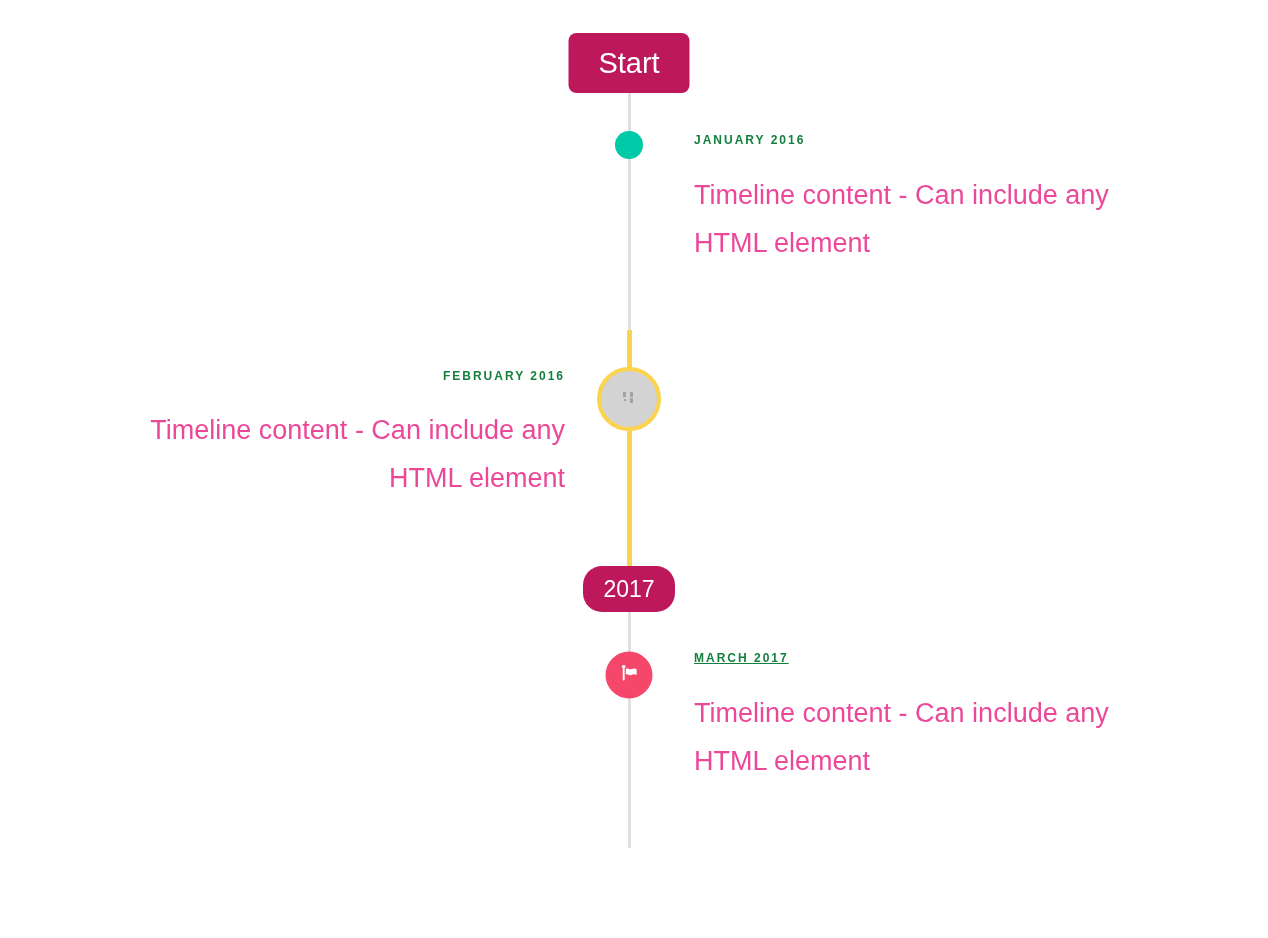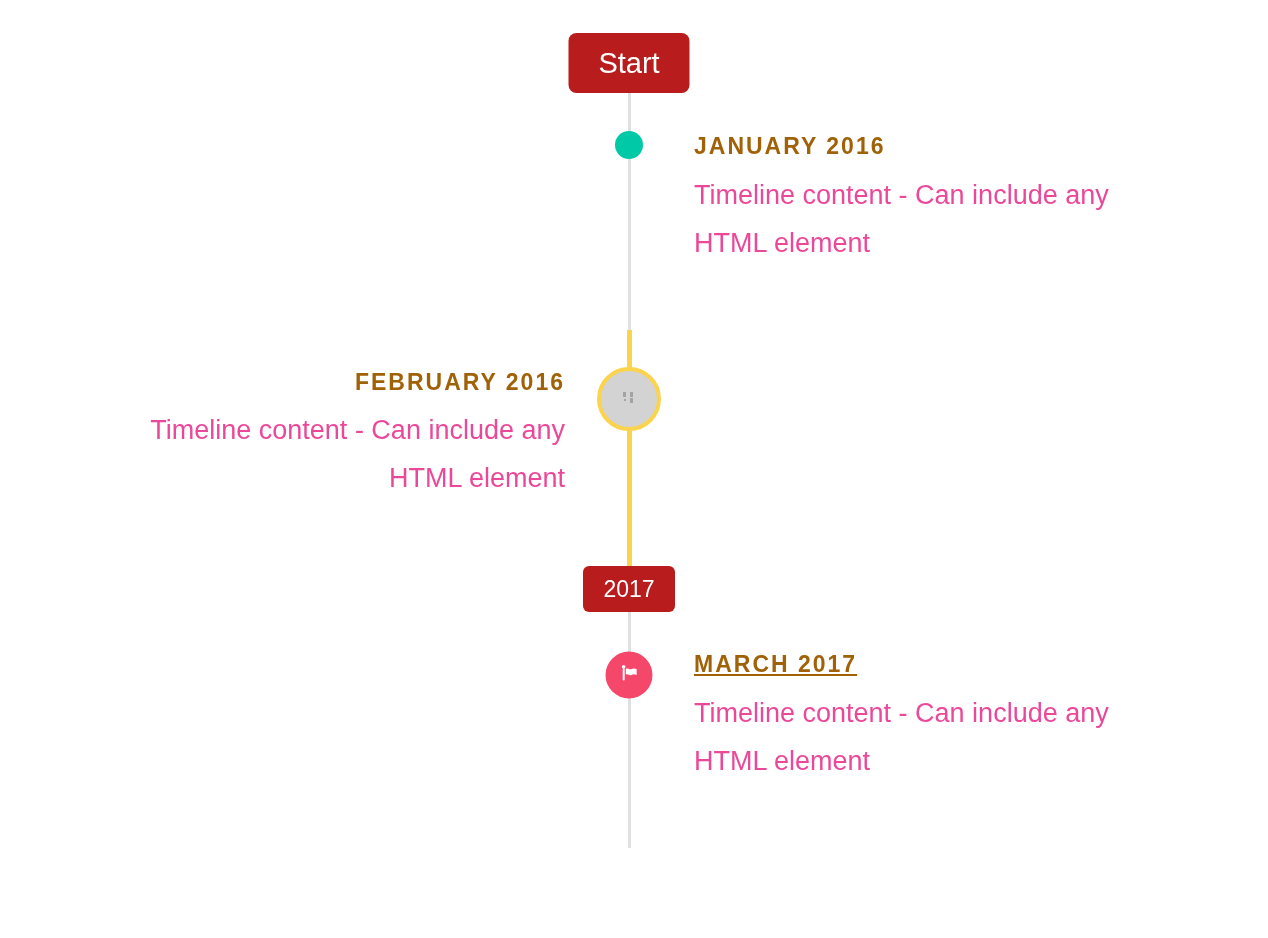--- a/index.html
+++ b/index.html
@@ -5,35 +5,35 @@
   html,body{margin:0;padding:0;background:#ffffff;}
   body{width:1268px;height:938px;font-family:"Liberation Sans",sans-serif;-webkit-font-smoothing:antialiased;}
   .tl{position:relative;width:1268px;height:938px;background:#ffffff;overflow:hidden;}
   .layer{position:absolute;inset:0;}
 
   
   .spine{position:absolute;left:628px;top:93px;width:3px;height:755px;background:#e0e0e0;}
   .spine-hl{position:absolute;left:627px;top:330px;width:5px;height:236px;background:#fbd34d;}
 
   
-  .badge{position:absolute;left:629px;transform:translateX(-50%);background:#b91c1c;color:#ffffff;
+  .badge{position:absolute;left:629px;transform:translateX(-50%);background:#be185d;color:#ffffff;
          text-align:center;border-radius:8px;font-weight:400;}
   .badge.start{top:33px;width:121px;height:60px;line-height:60px;font-size:29px;}
-  .badge.year{top:566px;width:92px;height:46px;line-height:46px;font-size:23px;border-radius:6px;}
+  .badge.year{top:566px;width:92px;height:46px;line-height:46px;font-size:23px;border-radius:19px;}
   .badge.end{top:848px;width:107px;height:61px;line-height:61px;font-size:29px;}
 
   
   .marker{position:absolute;left:629px;transform:translate(-50%,-50%);border-radius:50%;
           display:flex;align-items:center;justify-content:center;}
   .marker.dot{top:145px;width:28px;height:28px;background:#00c9a7;}
   .marker.img-circle{top:399px;width:56px;height:56px;background:#d3d3d3;border:4px solid #fbd34d;}
   .marker.flag-circle{top:675px;width:47px;height:47px;background:#f5476a;}
 
   
-  .title{position:absolute;font-size:23px;font-weight:700;letter-spacing:2px;color:#a16207;white-space:nowrap;}
+  .title{position:absolute;font-size:12px;font-weight:700;letter-spacing:2px;color:#15803d;white-space:nowrap;}
   .content{position:absolute;font-size:27px;line-height:48px;color:#ec4899;}
   .t1{left:694px;top:133px;}
   .c1{left:694px;top:171px;}
   .t2{right:703px;top:369px;text-align:left;}
   .c2{right:703px;top:406px;text-align:right;}
   .t3{left:694px;top:651px;text-decoration:underline;}
   .c3{left:694px;top:689px;}
   .cl{display:block;}
 </style>
 </head>

